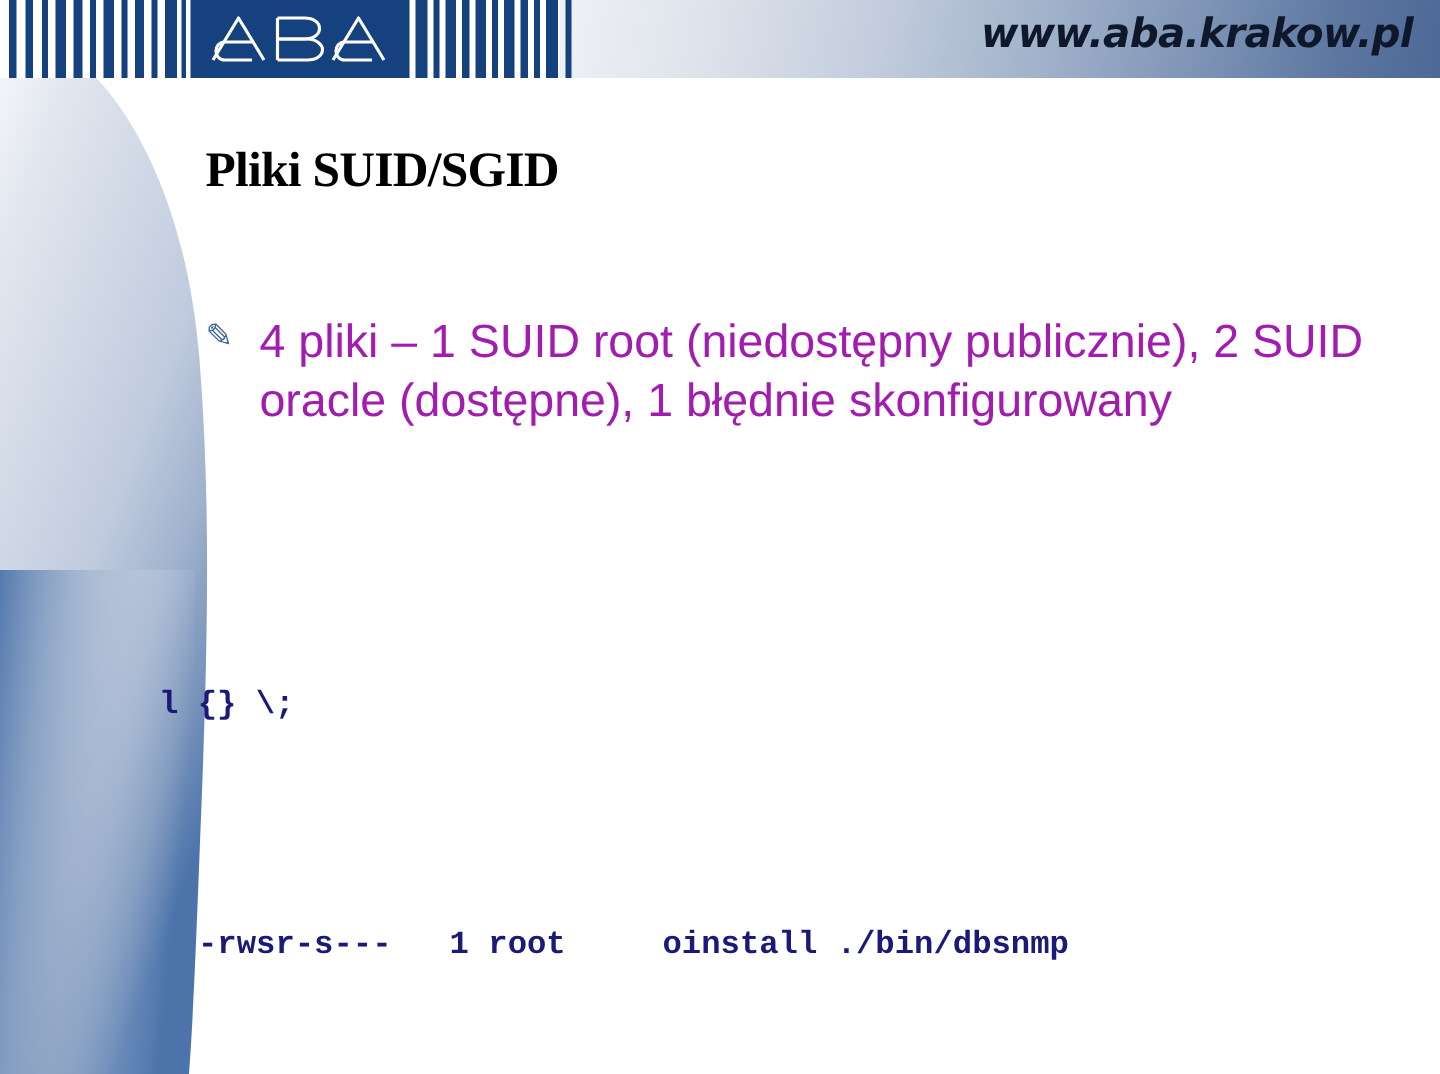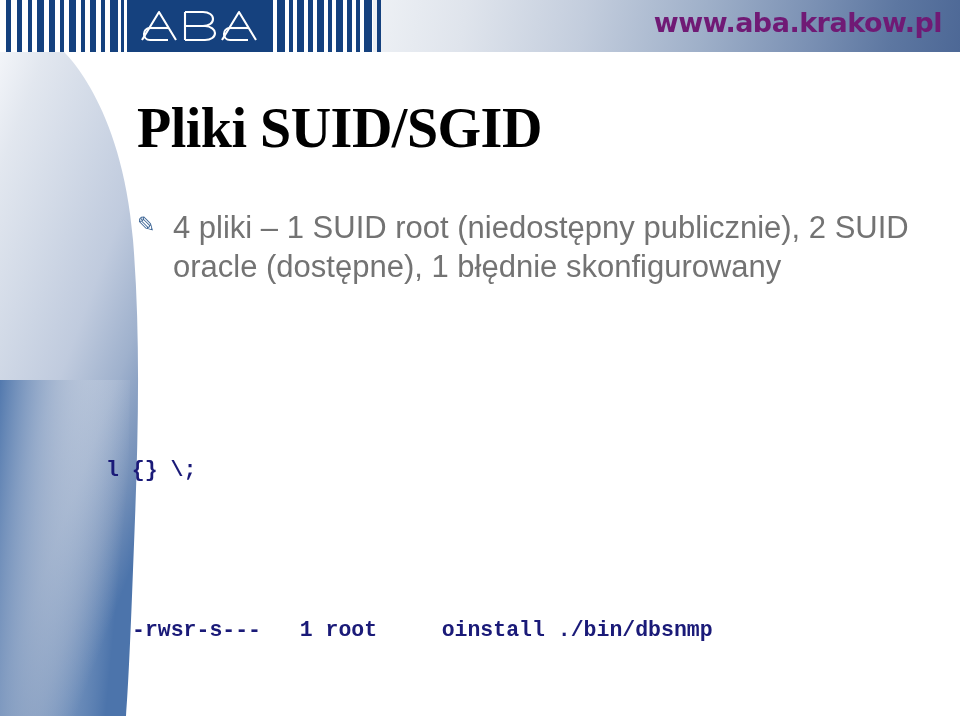--- a/index.html
+++ b/index.html
@@ -62,36 +62,37 @@
     left:127px; top:0;
     width:146px; height:52px;
     background:#15417e;
   }
   .logo-svg { position:absolute; left:10px; top:7px; }
 
   .url {
     position:absolute;
     right:18px; top:7px;
     font-family:"DejaVu Sans", sans-serif;
+    font-style:italic;
     font-weight:bold;
     font-size:27px;
     letter-spacing:-0.5px;
-    color:#701a75;
+    color:#0f172a;
     z-index:6;
     white-space:nowrap;
   }
 
   
   .title {
     position:absolute;
     left:137px; top:96px;
     z-index:10;
     font-family:"Liberation Serif", "DejaVu Serif", serif;
     font-weight:bold;
-    font-size:56px;
+    font-size:33px;
     color:#000000;
     letter-spacing:-0.5px;
     white-space:nowrap;
   }
 
   
   .bullet-row {
     position:absolute;
     left:137px; top:208px;
     width:800px;
@@ -106,21 +107,21 @@
     font-family:"DejaVu Sans", sans-serif;
     font-size:22px;
     color:#3d6595;
     line-height:1;
   }
   .bullet-text {
     flex:1 1 auto;
     font-family:"Liberation Sans", sans-serif;
     font-size:31px;
     line-height:1.27;
-    color:#737373;
+    color:#a21caf;
   }
 
   
   .terminal {
     position:absolute;
     left:106px; top:392px;
     width:854px;
     z-index:10;
     font-family:"Liberation Mono", "DejaVu Sans Mono", monospace;
     font-weight:bold;

